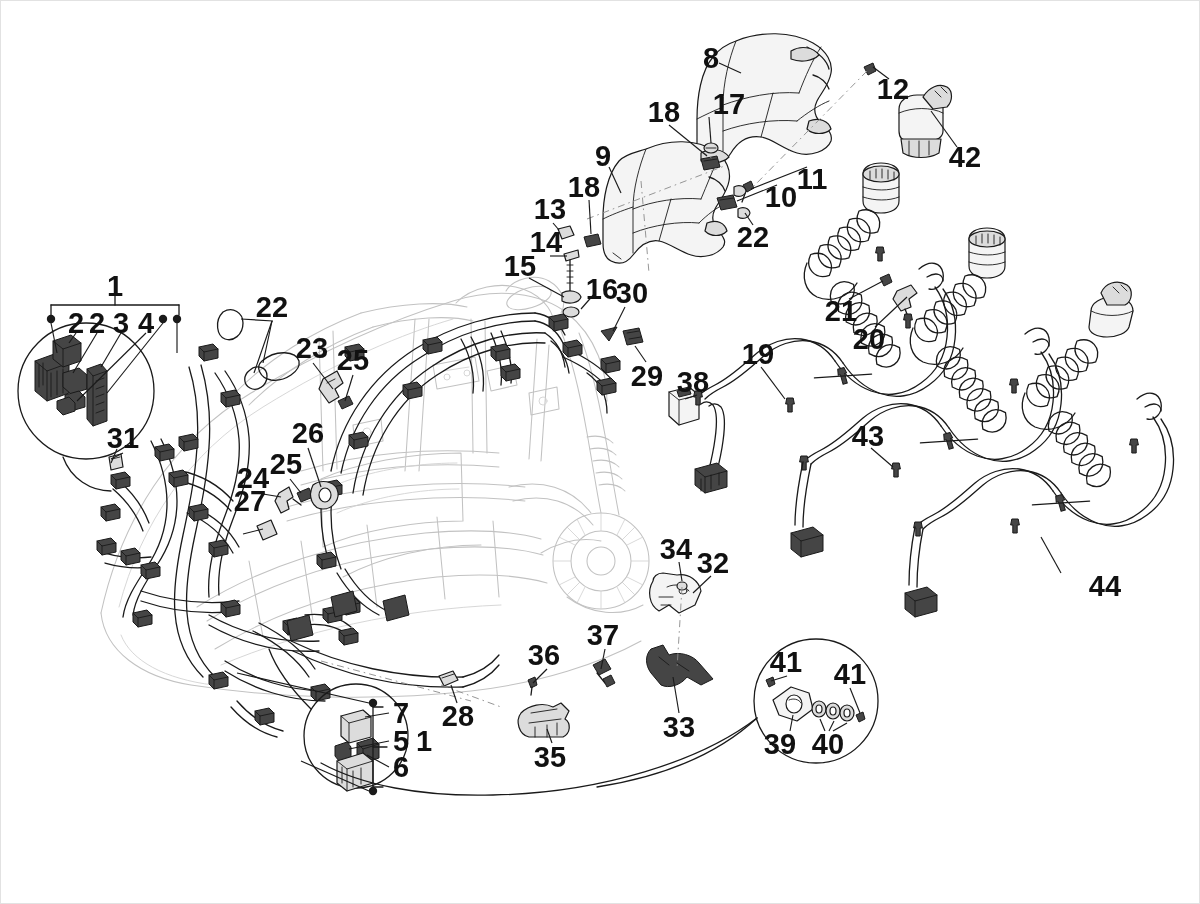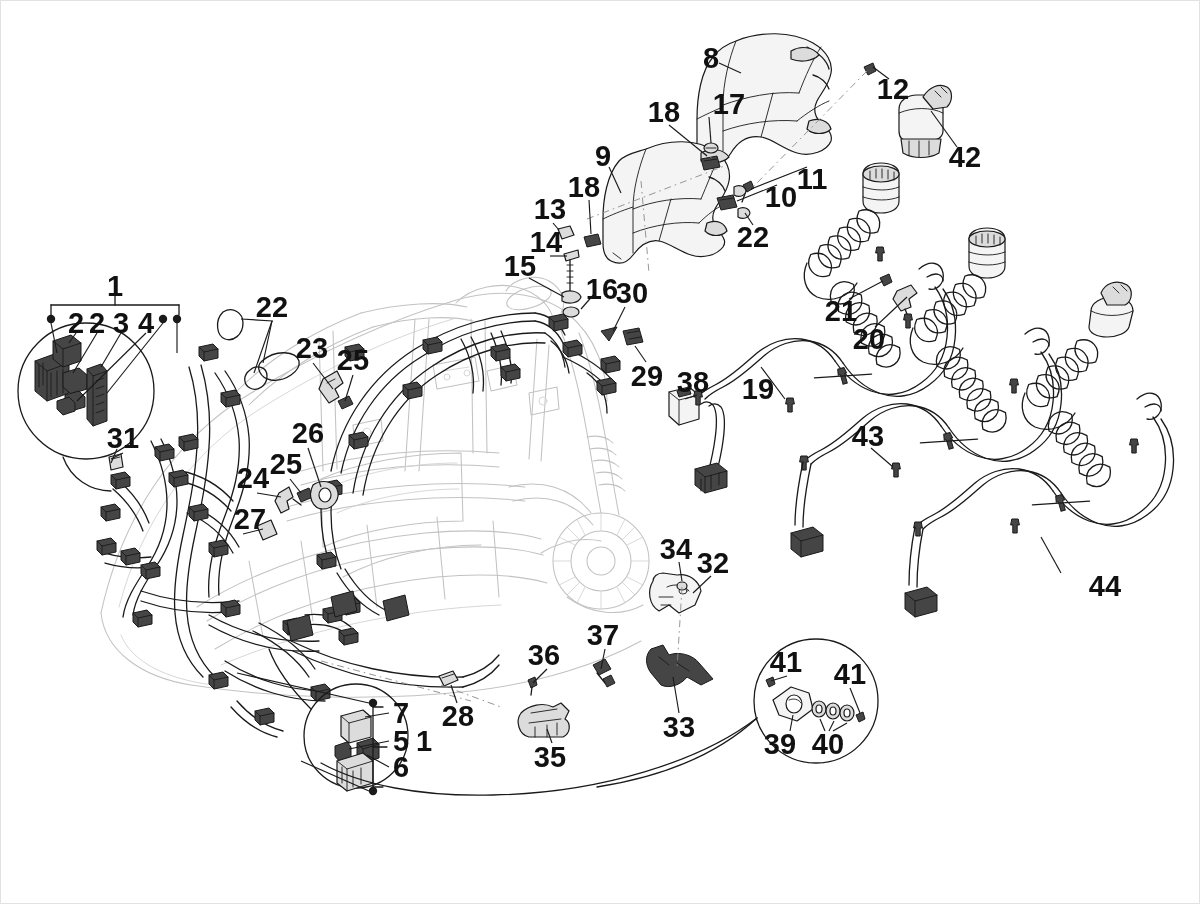--- a/index.html
+++ b/index.html
@@ -797,21 +797,21 @@
     <span class="lbl l" style="left:96px;top:322px;">2</span>
     <span class="lbl l" style="left:120px;top:322px;">3</span>
     <span class="lbl l" style="left:145px;top:322px;">4</span>
     <span class="lbl l" style="left:122px;top:437px;text-align:center;">31</span>
     <span class="lbl l" style="left:271px;top:306px;">22</span>
     <span class="lbl l" style="left:311px;top:347px;">23</span>
     <span class="lbl l" style="left:352px;top:359px;">25</span>
     <span class="lbl l" style="left:307px;top:432px;text-align:center;">26</span>
     <span class="lbl l" style="left:285px;top:463px;">25</span>
     <span class="lbl l" style="left:252px;top:477px;">24</span>
-    <span class="lbl l" style="left:240px;top:518px;padding-left:18px;">27</span>
+    <span class="lbl l" style="left:240px;top:500px;padding-left:18px;">27</span>
     <span class="lbl l" style="left:400px;top:712px;">7</span>
     <span class="lbl l" style="left:400px;top:740px;">5</span>
     <span class="lbl l" style="left:423px;top:740px;">1</span>
     <span class="lbl l" style="left:400px;top:766px;">6</span>
     <span class="lbl l" style="left:457px;top:715px;">28</span>
     <span class="lbl l" style="left:543px;top:654px;">36</span>
     <span class="lbl l" style="left:549px;top:756px;">35</span>
     <span class="lbl l" style="left:602px;top:634px;">37</span>
     <span class="lbl l" style="left:678px;top:726px;">33</span>
     <span class="lbl l" style="left:675px;top:548px;">34</span>
@@ -831,19 +831,19 @@
     <span class="lbl l" style="left:663px;top:111px;">18</span>
     <span class="lbl l" style="left:728px;top:103px;">17</span>
     <span class="lbl l" style="left:710px;top:57px;">8</span>
     <span class="lbl l" style="left:892px;top:88px;">12</span>
     <span class="lbl l" style="left:964px;top:156px;">42</span>
     <span class="lbl l" style="left:811px;top:178px;">11</span>
     <span class="lbl l" style="left:780px;top:196px;">10</span>
     <span class="lbl l" style="left:752px;top:236px;">22</span>
     <span class="lbl l" style="left:840px;top:310px;">21</span>
     <span class="lbl l" style="left:868px;top:338px;">20</span>
-    <span class="lbl l" style="left:757px;top:353px;margin-top:35px;">19</span>
+    <span class="lbl l" style="left:757px;top:353px;">19</span>
     <span class="lbl l" style="left:692px;top:381px;">38</span>
     <span class="lbl l" style="left:867px;top:435px;">43</span>
     <span class="lbl l" style="left:1062px;top:585px;margin-left:42px;">44</span>
   </div>
 
 </div>
 
 </body></html>

